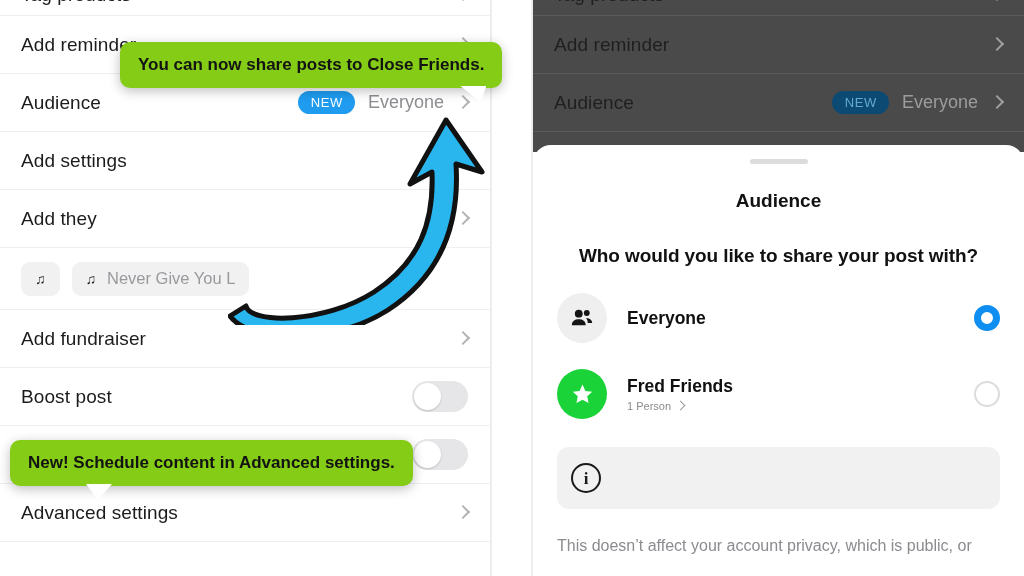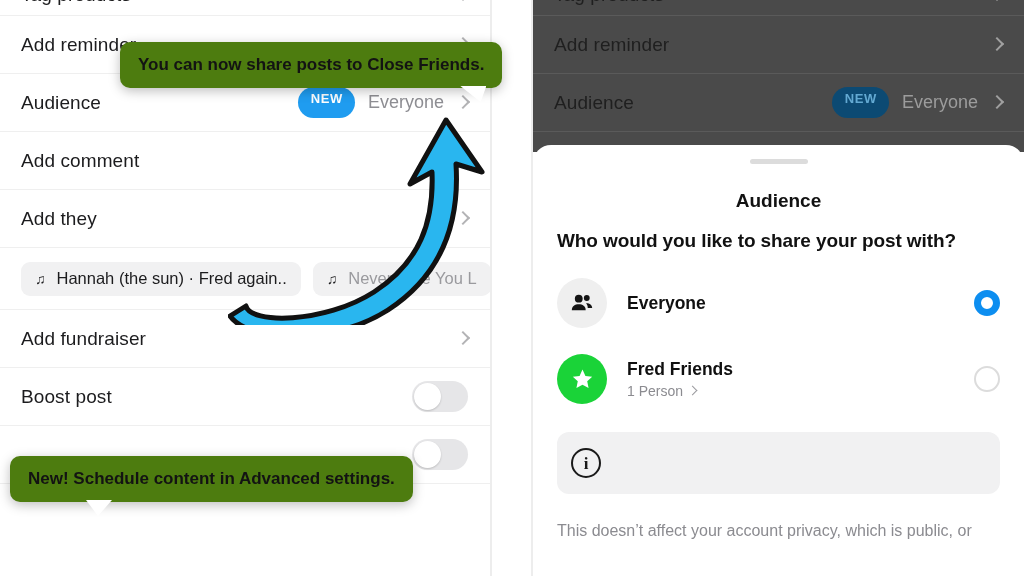--- a/index.html
+++ b/index.html
@@ -32,22 +32,22 @@
   .chev {
     width: 11px; height: 18px; position: relative; flex: none;
   }
   .chev::before {
     content: ""; position: absolute; left: 1px; top: 3px;
     width: 8px; height: 8px;
     border-right: 2px solid #b3b3b5; border-top: 2px solid #b3b3b5;
     transform: rotate(45deg);
   }
   .badge-new {
-    background: #1f9cf0; color: #fff; font-size: 13px; font-weight: bold;
-    letter-spacing: .6px; padding: 5px 12px 13px 13px; border-radius: 20px;
+    background: #1f9cf0; color: #fff; font-size: 13px; font-weight: normal;
+    letter-spacing: .6px; padding: 5px 12px 5px 13px; border-radius: 20px;
     line-height: 1; display: inline-block;
   }
   .val-text { font-size: 18px; color: #8e8e93; }
   .toggle {
     width: 56px; height: 31px; border-radius: 16px; background: #e6e6e8;
     position: relative; flex: none;
   }
   .toggle::after {
     content: ""; position: absolute; left: 2px; top: 2px;
     width: 27px; height: 27px; border-radius: 50%; background: #fff;
@@ -68,35 +68,35 @@
     display: flex; align-items: center; gap: 11px; padding: 0 14px;
     font-size: 16.5px; color: #1c1c1e; white-space: nowrap; flex: none;
   }
   .chip.dim { color: #9a9a9e; }
   .note-glyph { font-size: 14px; color: #1c1c1e; }
 
   .spacer-bottom { height: 46px; background: #fff; }
 
   
   .tooltip {
-    position: absolute; background: #4d7c0f; border-radius: 10px;
+    position: absolute; background: #84cc16; border-radius: 10px;
     box-shadow: 0 3px 12px rgba(0,0,0,.26); padding: 13px 18px;
     font-size: 17px; font-weight: bold; color: #131313; white-space: nowrap;
     z-index: 40;
   }
   .tooltip .tail {
     position: absolute; width: 22px; height: 14px; background: #fff;
     bottom: -11px;
   }
   #tip1 { left: 120px; top: 42px; }
   #tip1 .tail {
     right: 16px; clip-path: polygon(0 0, 100% 0, 78% 100%);
     width: 26px; height: 16px; bottom: -14px;
   }
-  #tip2 { left: 10px; top: 440px; margin-top: 16px; }
+  #tip2 { left: 10px; top: 440px; }
   #tip2 .tail {
     left: 76px; clip-path: polygon(0 0, 100% 0, 46% 100%);
     width: 26px; height: 16px; bottom: -14px;
   }
 
   
   .arrow-svg { position: absolute; left: 228px; top: 110px; z-index: 35; pointer-events: none; }
 
   
   .panel-right {
@@ -128,35 +128,35 @@
   .drag-handle {
     width: 58px; height: 5px; border-radius: 3px; background: #dcdcdc;
     margin: 14px auto 0;
   }
   .sheet-title {
     text-align: center; font-size: 19px; font-weight: bold;
     color: #111; margin-top: 26px;
   }
   .sheet-question {
     font-size: 19px; font-weight: bold; color: #111;
-    margin-top: 18px; letter-spacing: -.1px;
+    margin-top: 33px; letter-spacing: -.1px; text-align: center;
   }
   .opt {
     display: flex; align-items: center; margin-top: 26px;
   }
   .opt-icon {
     width: 50px; height: 50px; border-radius: 50%; flex: none;
     display: flex; align-items: center; justify-content: center;
   }
   .opt-icon.everyone { background: #efefef; }
   .opt-icon.close { background: #1ad338; }
   .opt-text { margin-left: 20px; }
   .opt-title { font-size: 17.5px; font-weight: bold; color: #101010; }
   .opt-sub {
-    font-size: 14px; color: #8b8b90; margin-top: 3px;
+    font-size: 11px; color: #8b8b90; margin-top: 3px;
     display: flex; align-items: center; gap: 6px;
   }
   .opt-sub .mini-chev { width: 7px; height: 12px; position: relative; }
   .opt-sub .mini-chev::before {
     content: ""; position: absolute; left: 0; top: 2px;
     width: 6px; height: 6px;
     border-right: 1.6px solid #9a9a9e; border-top: 1.6px solid #9a9a9e;
     transform: rotate(45deg);
   }
   .radio {
@@ -207,34 +207,33 @@
     <div class="row">
       <span class="row-label">Audience</span>
       <span class="row-right">
         <span class="badge-new">NEW</span>
         <span class="val-text">Everyone</span>
         <span class="chev"></span>
       </span>
     </div>
 
     <div class="row">
-      <span class="row-label">Add comment</span>
+      <span class="row-label">Add settings</span>
     </div>
 
     <div class="row">
       <span class="row-label">Add they</span>
       <span class="row-right">
         <span class="chev"></span>
       </span>
     </div>
 
     <div class="music-row">
       <span class="chip">
         <span class="note-glyph">♫</span>
-        <span>Hannah (the sun) · Fred again..</span>
       </span>
       <span class="chip dim">
         <span class="note-glyph">♫</span>
         <span>Never Give You L</span>
       </span>
     </div>
 
     <div class="row">
       <span class="row-label">Add fundraiser</span>
       <span class="row-right">
@@ -249,20 +248,26 @@
       </span>
     </div>
 
     <div class="row">
       <span class="row-label"></span>
       <span class="row-right">
         <span class="toggle"></span>
       </span>
     </div>
 
+    <div class="row">
+      <span class="row-label">Advanced settings</span>
+      <span class="row-right">
+        <span class="chev"></span>
+      </span>
+    </div>
 
     <div class="spacer-bottom"></div>
   </div>
 
   <div class="tooltip" id="tip1">
     <span>You can now share posts to Close Friends.</span>
     <span class="tail"></span>
   </div>
 
   <div class="tooltip" id="tip2">

